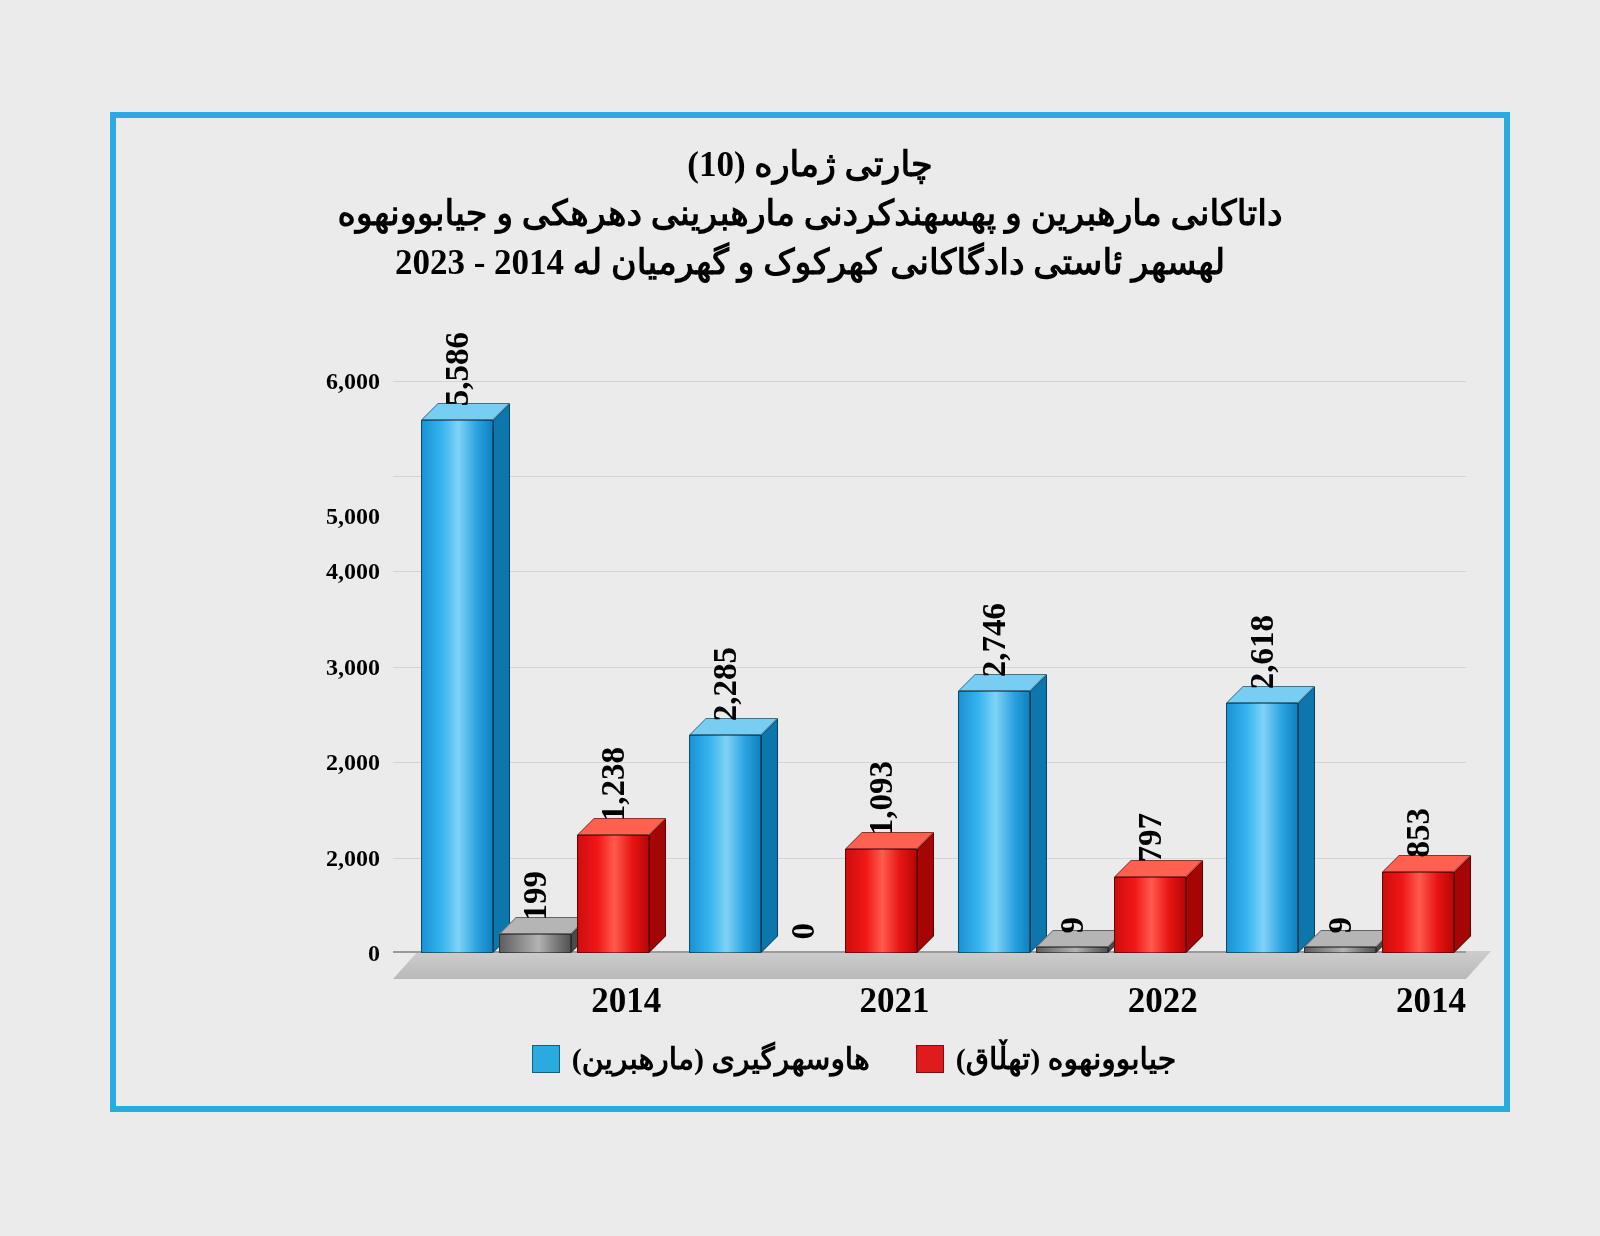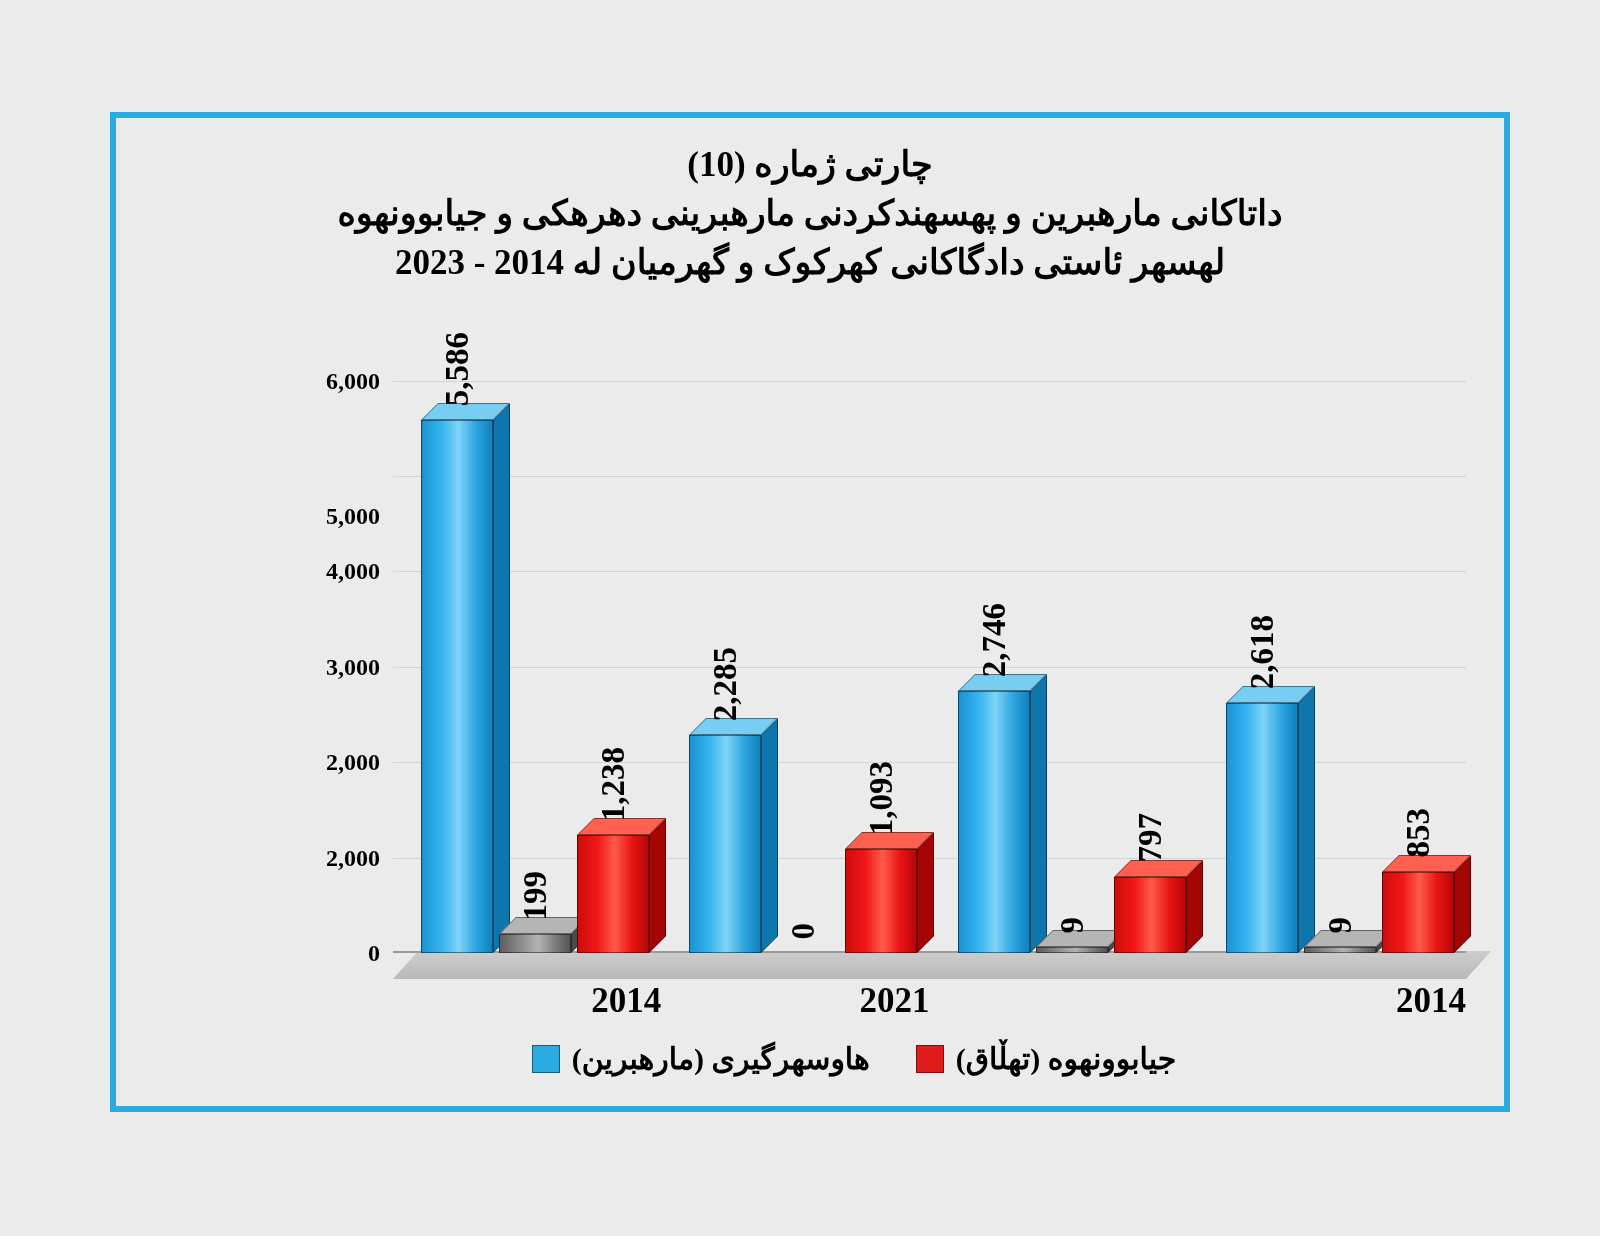--- a/index.html
+++ b/index.html
@@ -319,20 +319,21 @@
               <div class="front"></div>
               <div class="side"></div>
               <div class="top"></div>
               <div class="bar-label" style="bottom: 95.3631px;">853</div>
             </div>
           </div>
         </div>
       <div class="xlabels" id="xlabels">
           <div class="xlabel" style="left: 0px; width: 268.25px;">2014</div>
           <div class="xlabel" style="left: 268.25px; width: 268.25px;">2021</div>
+          <div class="xlabel" style="left: 536.5px; width: 268.25px;">2022</div>
           <div class="xlabel" style="left: 804.75px; width: 268.25px;">2014</div>
         </div>
     </div>
 
     <div class="legend" id="legend">
         <div class="legend-item">
           <span class="legend-swatch" style="background: rgb(41, 171, 226);"></span>
           <span class="legend-text">هاوسهرگیری (مارهبرین)</span>
         </div>
         <div class="legend-item">

